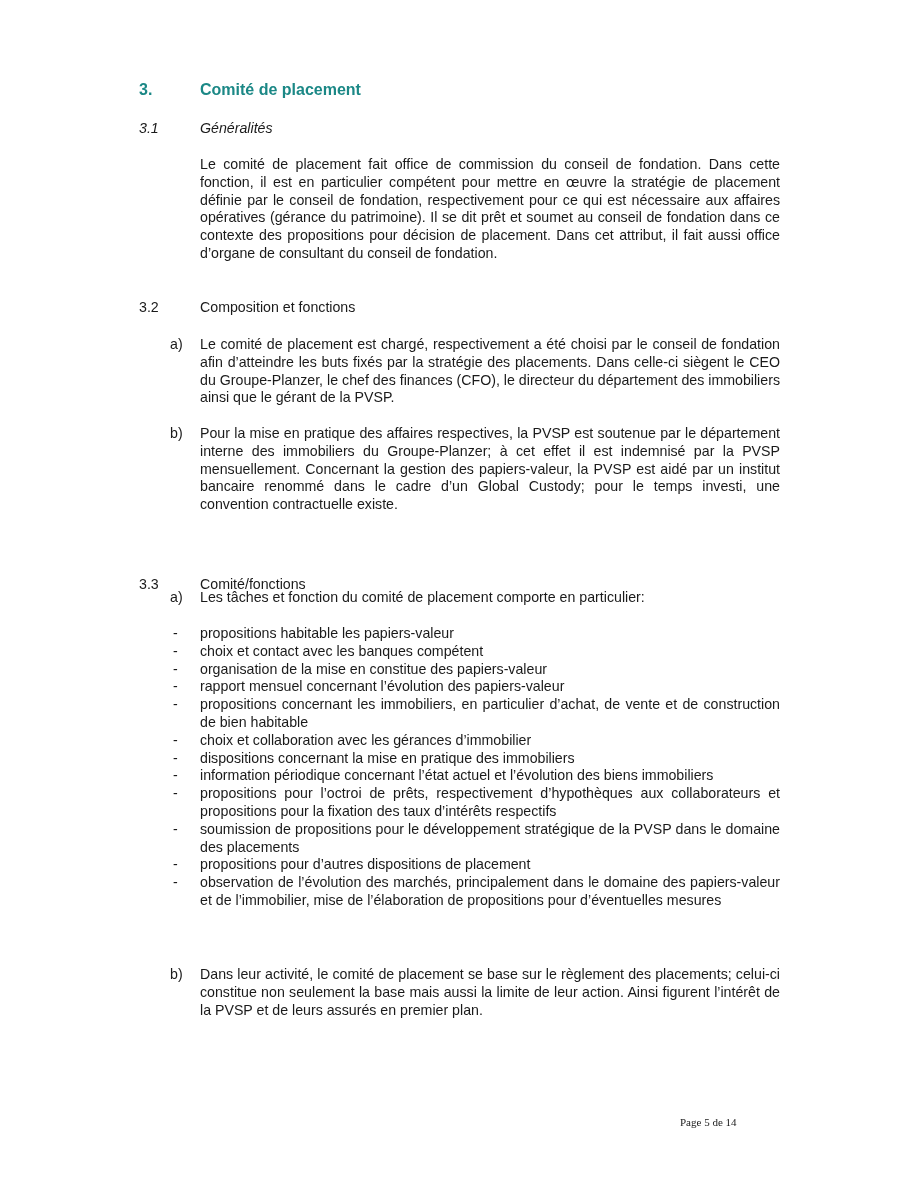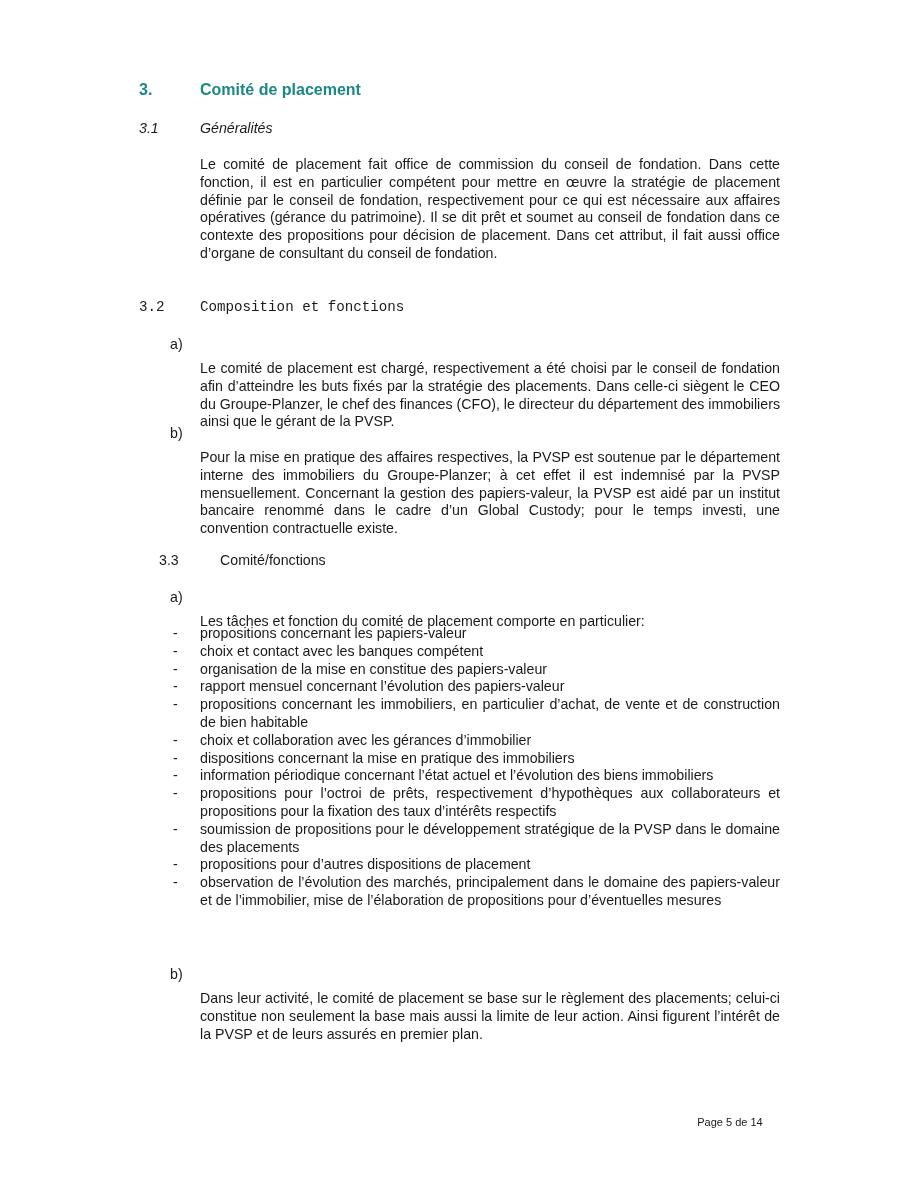--- a/index.html
+++ b/index.html
@@ -43,87 +43,88 @@
       width: 580px;
       text-align: justify;
     }
     .item {
       position: absolute;
       left: 170px;
       width: 610px;
       display: flex;
     }
     .item .lbl { width: 30px; flex: none; }
-    .item .txt { flex: 1; text-align: justify; margin-top: 24px; }
+    .item .txt { flex: 1; text-align: justify; }
     .bullets {
       position: absolute;
       left: 170px;
       top: 625px;
       width: 610px;
       margin: 0;
       padding: 0;
       list-style: none;
     }
     .bullets li {
       display: flex;
     }
     .bullets .dash { width: 30px; flex: none; padding-left: 3px; box-sizing: border-box; }
     .bullets .btxt { flex: 1; text-align: justify; }
     .footer {
       position: absolute;
       left: 680px;
       top: 1115px;
       width: 100px;
-      text-align: center;
+      text-align: left;
       font-size: 11px;
       line-height: 14px;
+      font-family: Liberation Serif, serif;
     }
   </style>
 </head>
 <body>
 
 <div class="page">
 
   <div class="h1">
     <span class="num">3.</span>
     <span>Comité de placement</span>
   </div>
 
   <div class="h2" style="top:120px;font-style:italic;">
     <span class="num">3.1</span>
     <span>Généralités</span>
   </div>
   <div class="para" style="top:156px;">Le comité de placement fait office de commission du conseil de fondation. Dans cette fonction, il est en particulier compétent pour mettre en œuvre la stratégie de placement définie par le conseil de fondation, respectivement pour ce qui est nécessaire aux affaires opératives (gérance du patrimoine). Il se dit prêt et soumet au conseil de fondation dans ce contexte des propositions pour décision de placement. Dans cet attribut, il fait aussi office d’organe de consultant du conseil de fondation.</div>
 
-  <div class="h2" style="top:299px;font-family:Liberation Mono, monospace;">
+  <div class="h2" style="top:299px;">
     <span class="num">3.2</span>
     <span>Composition et fonctions</span>
   </div>
   <div class="item" style="top:336px;">
     <span class="lbl">a)</span>
     <span class="txt">Le comité de placement est chargé, respectivement a été choisi par le conseil de fondation afin d’atteindre les buts fixés par la stratégie des placements. Dans celle-ci siègent le CEO du Groupe-Planzer, le chef des finances (CFO), le directeur du département des immobiliers ainsi que le gérant de la PVSP.</span>
   </div>
   <div class="item" style="top:425px;">
     <span class="lbl">b)</span>
     <span class="txt">Pour la mise en pratique des affaires respectives, la PVSP est soutenue par le département interne des immobiliers du Groupe-Planzer; à cet effet il est indemnisé par la PVSP mensuellement. Concernant la gestion des papiers-valeur, la PVSP est aidé par un institut bancaire renommé dans le cadre d’un Global Custody; pour le temps investi, une convention contractuelle existe.</span>
   </div>
 
-  <div class="h2" style="top:552px;margin-left:20px;">
+  <div class="h2" style="top:576px;">
     <span class="num">3.3</span>
     <span>Comité/fonctions</span>
   </div>
   <div class="item" style="top:589px;">
     <span class="lbl">a)</span>
     <span class="txt">Les tâches et fonction du comité de placement comporte en particulier:</span>
   </div>
 
   <ul class="bullets">
     <li>
         <span class="dash">-</span>
-        <span class="btxt">propositions concernant les papiers-valeur</span>
+        <span class="btxt">propositions habitable les papiers-valeur</span>
       </li>
     <li>
         <span class="dash">-</span>
         <span class="btxt">choix et contact avec les banques compétent</span>
       </li>
     <li>
         <span class="dash">-</span>
         <span class="btxt">organisation de la mise en constitue des papiers-valeur</span>
       </li>
     <li>

